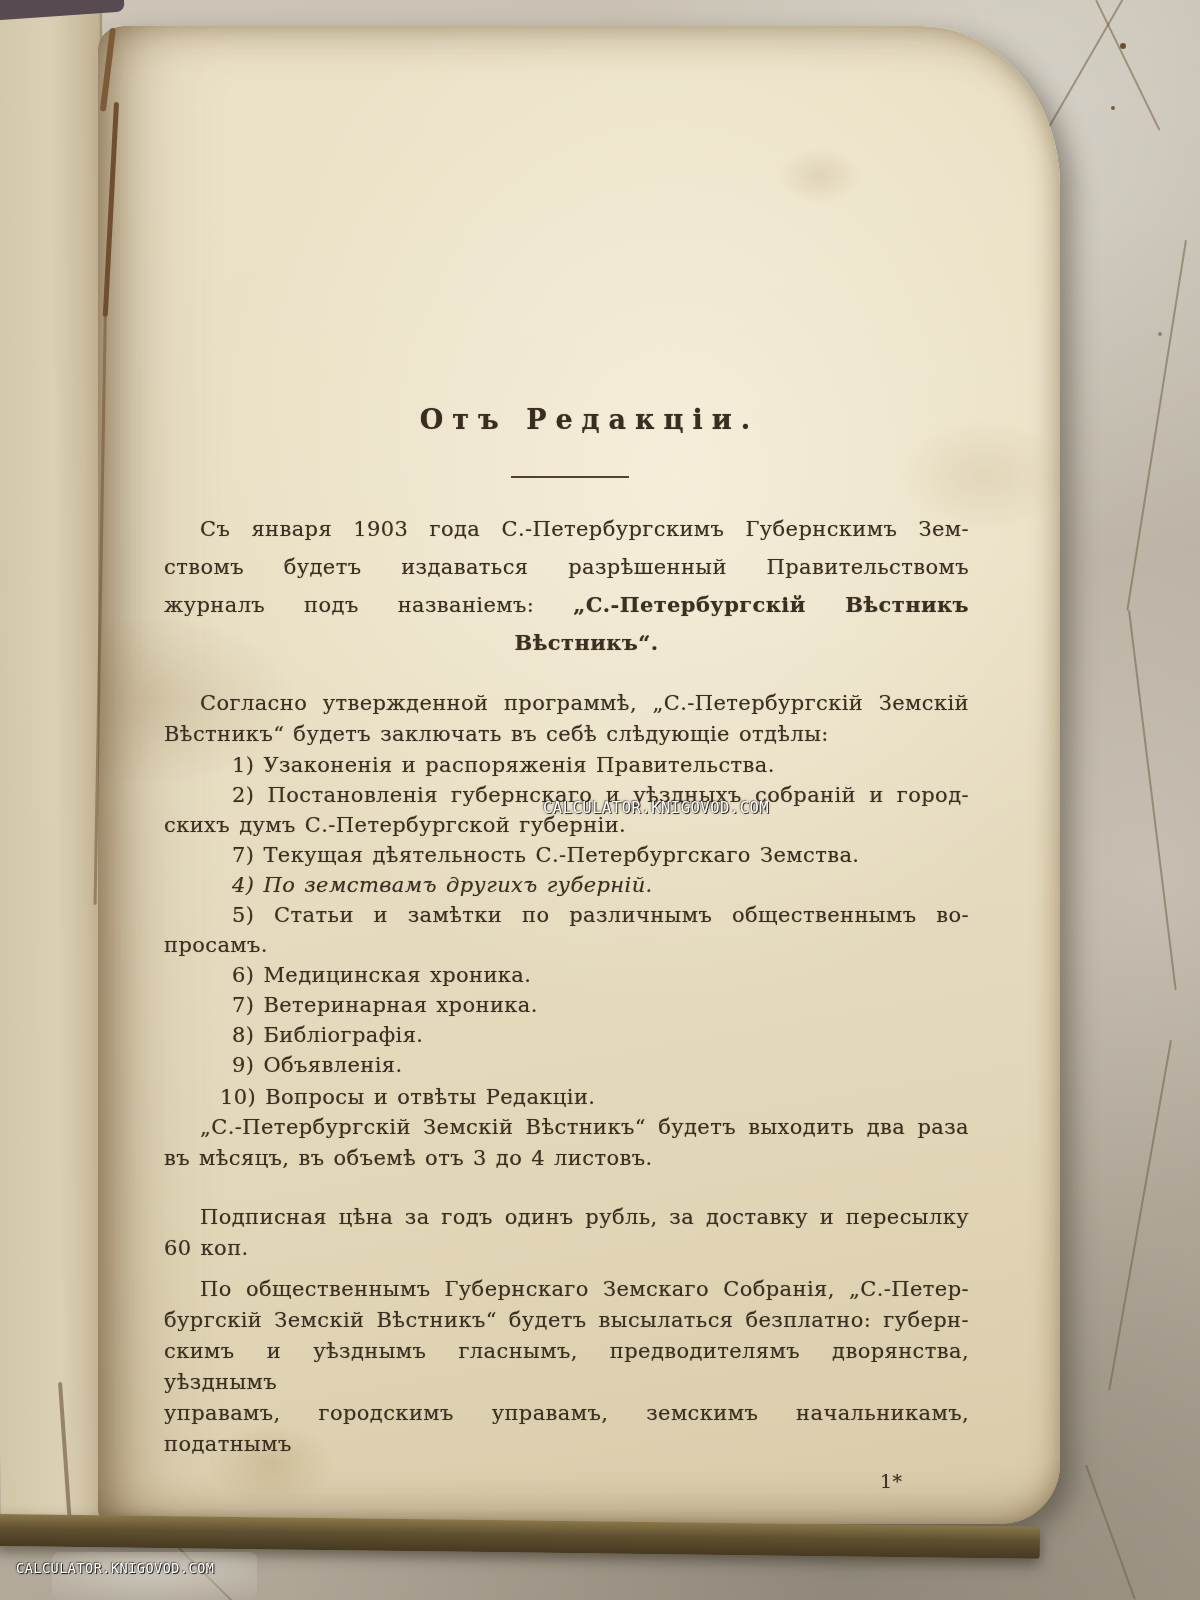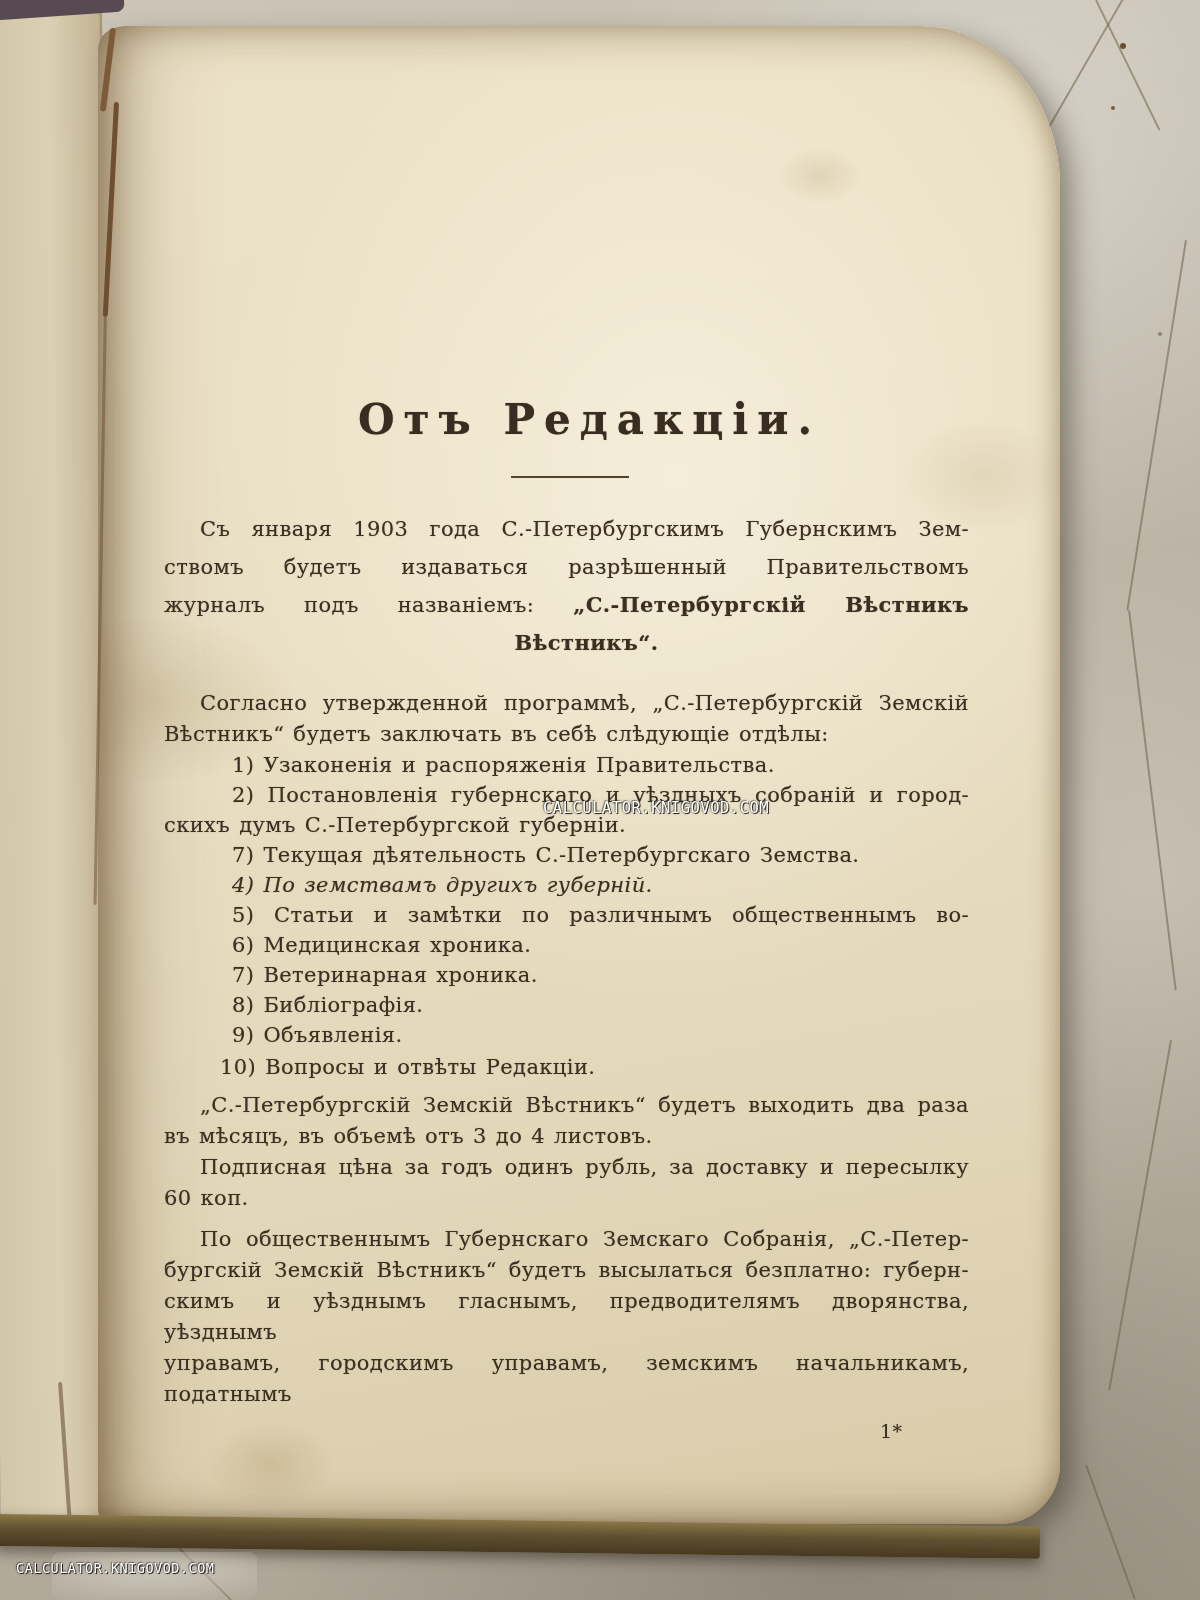--- a/index.html
+++ b/index.html
@@ -53,21 +53,21 @@
   #thread-3{left:104px;top:305px;width:3px;height:600px;background:rgba(105,75,45,.5);transform:rotate(1deg);}
   #thread-4{left:58px;top:1382px;width:4px;height:138px;background:rgba(95,70,45,.55);transform:rotate(-4deg);}
   #cover-bottom{position:absolute;left:-6px;top:1514px;width:1046px;height:32px;
     transform:rotate(.7deg);transform-origin:left center;border-radius:3px;
     background:linear-gradient(to bottom,#8a7748 0%,#5f5030 45%,#473a20 100%);
     box-shadow:0 6px 14px rgba(40,32,20,.5);}
   #floor-patch{position:absolute;left:52px;top:1552px;width:205px;height:48px;border-radius:8px;
     background:radial-gradient(80% 80% at 50% 40%, rgba(214,209,199,.75), rgba(214,209,199,0));}
   #page-content{position:absolute;left:66px;top:374px;width:805px;color:#3b2f21;}
   #page-title{
-    font-size:42px;line-height:40px;font-weight:bold;letter-spacing:9px;
+    font-size:27px;line-height:40px;font-weight:bold;letter-spacing:9px;
     text-align:center;padding-left:46px;color:#382d20;
     text-shadow:0 0 1px rgba(56,45,32,.5);}
   #title-rule{width:118px;height:2px;background:#53422e;margin:36px 0 0 347px;}
   #body-lines{margin-top:32px;font-size:21px;letter-spacing:.4px;word-spacing:2px;
     text-shadow:0 0 1px rgba(59,47,34,.45);}
   .line{line-height:31px;}
   .line .b{font-weight:bold;}
   .j{text-align:justify;text-align-last:justify;}
   .l{text-align:left;}
   .c{text-align:left;text-align-last:center;}
@@ -106,28 +106,29 @@
           <div class="line j" style="line-height: 38px;"><span>журналъ подъ названіемъ: </span><span class="b">„С.-Петербургскій Вѣстникъ</span></div>
           <div class="line c" style="line-height: 38px; padding-left: 40px;"><span class="b">Вѣстникъ“.</span></div>
           <div class="line j" style="margin-top: 26px; padding-left: 36px;"><span>Согласно утвержденной программѣ, „С.-Петербургскій Земскій</span></div>
           <div class="line l"><span>Вѣстникъ“ будетъ заключать въ себѣ слѣдующіе отдѣлы:</span></div>
           <div class="line l" style="line-height: 30px; padding-left: 68px;"><span>1) Узаконенія и распоряженія Правительства.</span></div>
           <div class="line j" style="line-height: 30px; padding-left: 68px;"><span>2) Постановленія губернскаго и уѣздныхъ собраній и город-</span></div>
           <div class="line l" style="line-height: 30px;"><span>скихъ думъ С.-Петербургской губерніи.</span></div>
           <div class="line l" style="line-height: 30px; padding-left: 68px;"><span>7) Текущая дѣятельность С.-Петербургскаго Земства.</span></div>
           <div class="line l" style="line-height: 30px; padding-left: 68px; font-style: italic;"><span>4) По земствамъ другихъ губерній.</span></div>
           <div class="line j" style="line-height: 30px; padding-left: 68px;"><span>5) Статьи и замѣтки по различнымъ общественнымъ во-</span></div>
+          <div class="line l" style="line-height: 30px;"><span>просамъ.</span></div>
           <div class="line l" style="line-height: 30px; padding-left: 68px;"><span>6) Медицинская хроника.</span></div>
           <div class="line l" style="line-height: 30px; padding-left: 68px;"><span>7) Ветеринарная хроника.</span></div>
           <div class="line l" style="line-height: 30px; padding-left: 68px;"><span>8) Библіографія.</span></div>
           <div class="line l" style="line-height: 30px; padding-left: 68px;"><span>9) Объявленія.</span></div>
           <div class="line l" style="margin-top: 2px; line-height: 30px; padding-left: 56px;"><span>10) Вопросы и отвѣты Редакціи.</span></div>
-          <div class="line j" style="margin-top: 8px; padding-left: 36px;"><span>„С.-Петербургскій Земскій Вѣстникъ“ будетъ выходить два раза</span></div>
+          <div class="line j" style="padding-left: 36px;"><span>„С.-Петербургскій Земскій Вѣстникъ“ будетъ выходить два раза</span></div>
           <div class="line l"><span>въ мѣсяцъ, въ объемѣ отъ 3 до 4 листовъ.</span></div>
-          <div class="line j" style="margin-top: 0; padding-left: 36px;"><span>Подписная цѣна за годъ одинъ рубль, за доставку и пересылку</span></div>
+          <div class="line j" style="margin-top: 28px; padding-left: 36px;"><span>Подписная цѣна за годъ одинъ рубль, за доставку и пересылку</span></div>
           <div class="line l"><span>60 коп.</span></div>
           <div class="line j" style="margin-top: 10px; padding-left: 36px;"><span>По общественнымъ Губернскаго Земскаго Собранія, „С.-Петер-</span></div>
           <div class="line j"><span>бургскій Земскій Вѣстникъ“ будетъ высылаться безплатно: губерн-</span></div>
           <div class="line j"><span>скимъ и уѣзднымъ гласнымъ, предводителямъ дворянства, уѣзднымъ</span></div>
           <div class="line j"><span>управамъ, городскимъ управамъ, земскимъ начальникамъ, податнымъ</span></div>
           <div class="line l" style="margin-top: 6px; line-height: 30px; padding-left: 716px; font-size: 19px;"><span>1*</span></div>
         </div>
     </div>
   </div>
 

